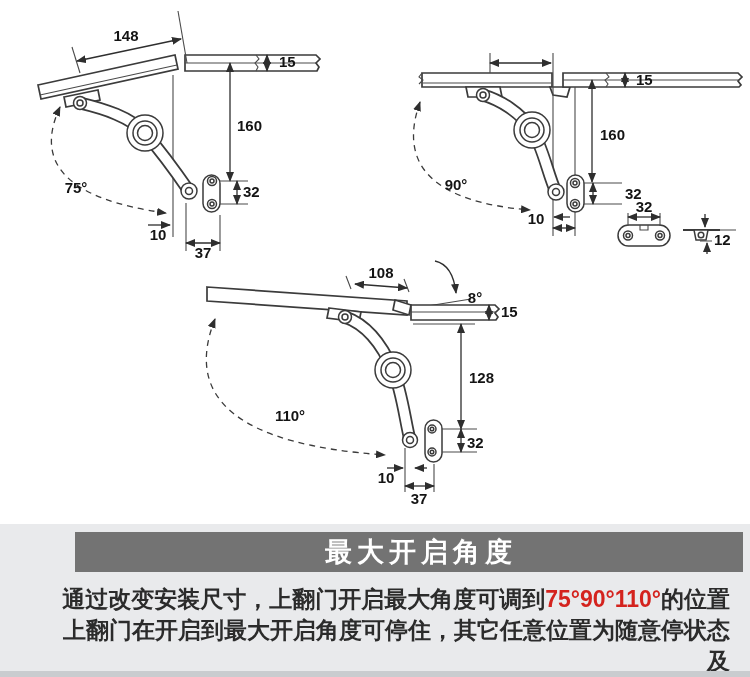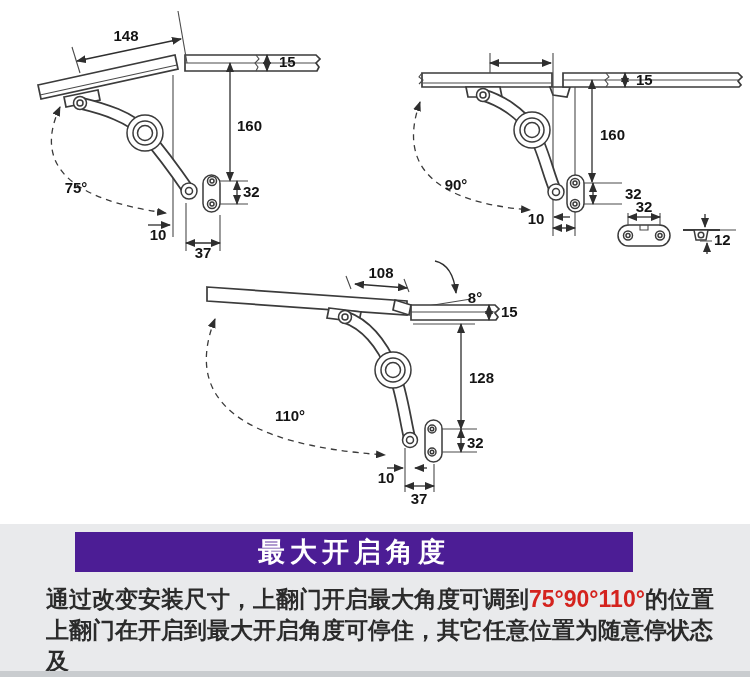--- a/index.html
+++ b/index.html
@@ -22,27 +22,27 @@
   .arc   { stroke:#3b3b3b; stroke-width:1.3; fill:none; stroke-dasharray:6 5; }
   .ring  { fill:#ffffff; stroke:#3b3b3b; stroke-width:1.5; }
   .armA  { stroke:#3b3b3b; stroke-width:13; fill:none; stroke-linecap:round; }
   .armB  { stroke:#ffffff; stroke-width:9.5; fill:none; stroke-linecap:round; }
 
   .band {
     position:absolute; left:0; top:524px; width:750px; height:153px;
     background:#e9eaec;
   }
   .banner {
-    position:absolute; left:75px; top:8px; width:558px; height:40px;
-    background:#4c1d95; color:#ffffff; text-align:center;
-    font-size:27px; font-weight:bold; line-height:40px; letter-spacing:5px;
+    position:absolute; left:75px; top:8px; width:644px; height:40px;
+    background:#737373; color:#ffffff; text-align:center;
+    font-size:27px; font-weight:bold; line-height:40px; letter-spacing:5px;padding-left:24px;
   }
   .desc {
     position:absolute; left:46px; top:60px; width:684px; margin:0;
-    font-size:23px; font-weight:bold; color:#2b2b2b; line-height:31px;
+    font-size:23px; font-weight:bold; color:#2b2b2b; line-height:31px;text-align:right;
   }
   .desc .hl { color:#d4231e; }
   .strip {
     position:absolute; left:0; bottom:0; width:750px; height:6px;
     background:#c9cccf;
   }
 </style>
 </head>
 <body>
 

